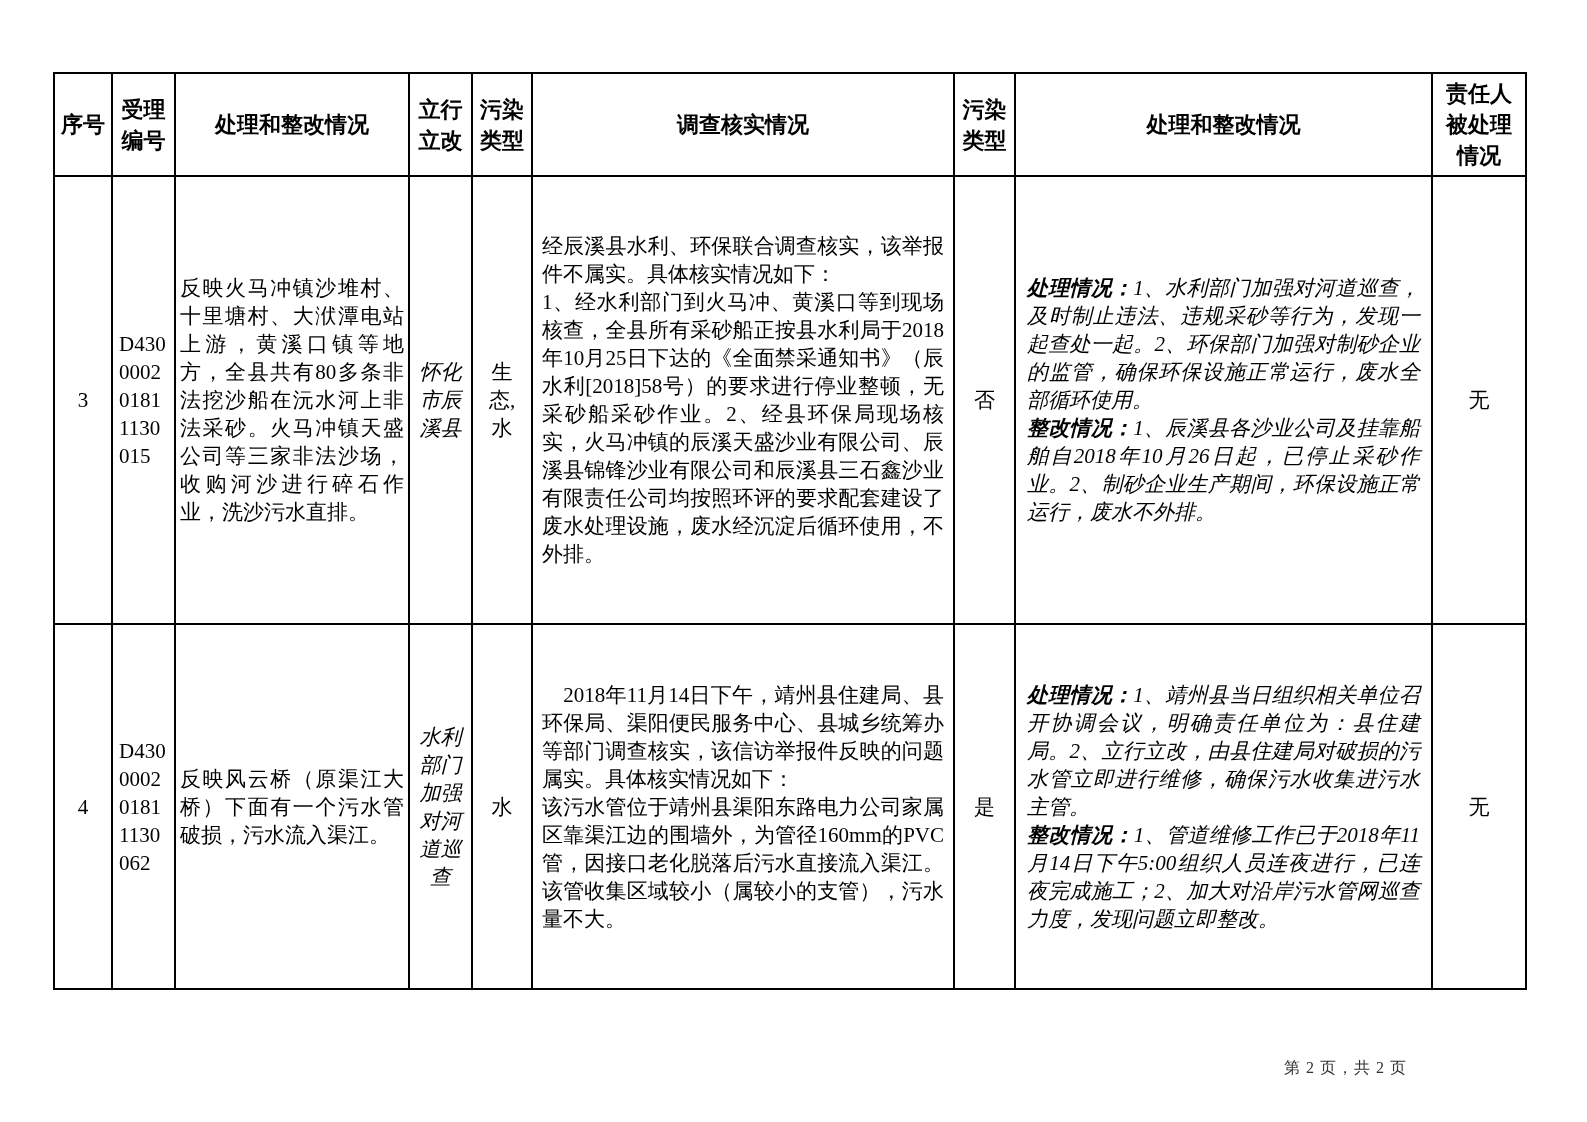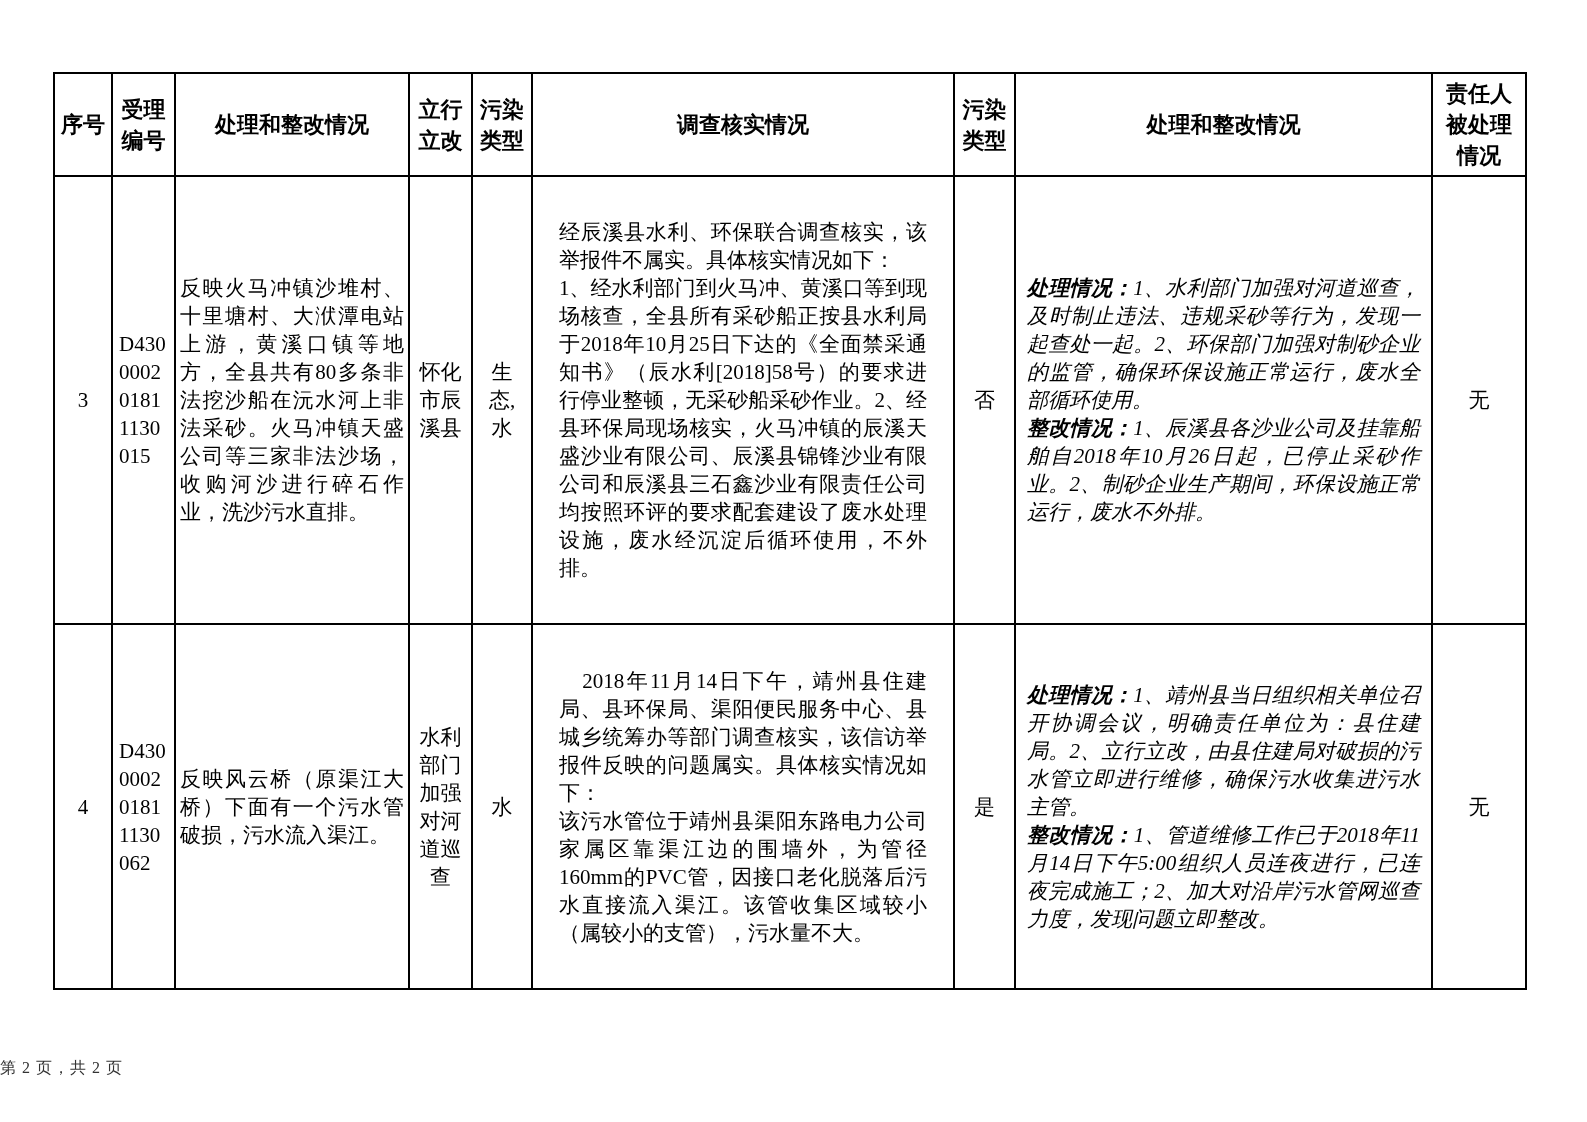--- a/index.html
+++ b/index.html
@@ -42,42 +42,43 @@
     text-align: left;
     padding: 4px 6px;
     word-break: break-all;
     line-height: 31px;
     font-size: 20px;
   }
   .c-region {
     text-align: center;
     padding: 4px 9px;
     word-break: break-word;
+    font-style: italic;
   }
   .c-pollution { text-align: center; padding: 4px 9px; margin-left: 13px; }
   .c-issue {
     text-align: justify;
     padding: 8px 4px;
   }
   .c-long {
     text-align: justify;
-    padding: 8px 26px;
+    padding: 8px 9px;
     white-space: pre-wrap;
   }
   .c-handling { text-align: justify; padding: 8px 11px; font-style: italic; }
   .c-handling p { margin: 0; }
   .c-handling b { font-weight: bold; }
   tr.hdr { height: 100px; }
   tr.r3 { height: 448px; }
   tr.r4 { height: 365px; }
   .footer {
     position: absolute;
     left: 0; top: 1058px;
     width: 1407px;
-    text-align: left;
+    text-align: right;
     font-size: 16px;
     letter-spacing: 1px;
     color: #333;
     font-family: "Liberation Serif", "DejaVu Serif", serif;
   }
 </style>
 </head>
 <body>
 
 <div class="page">

